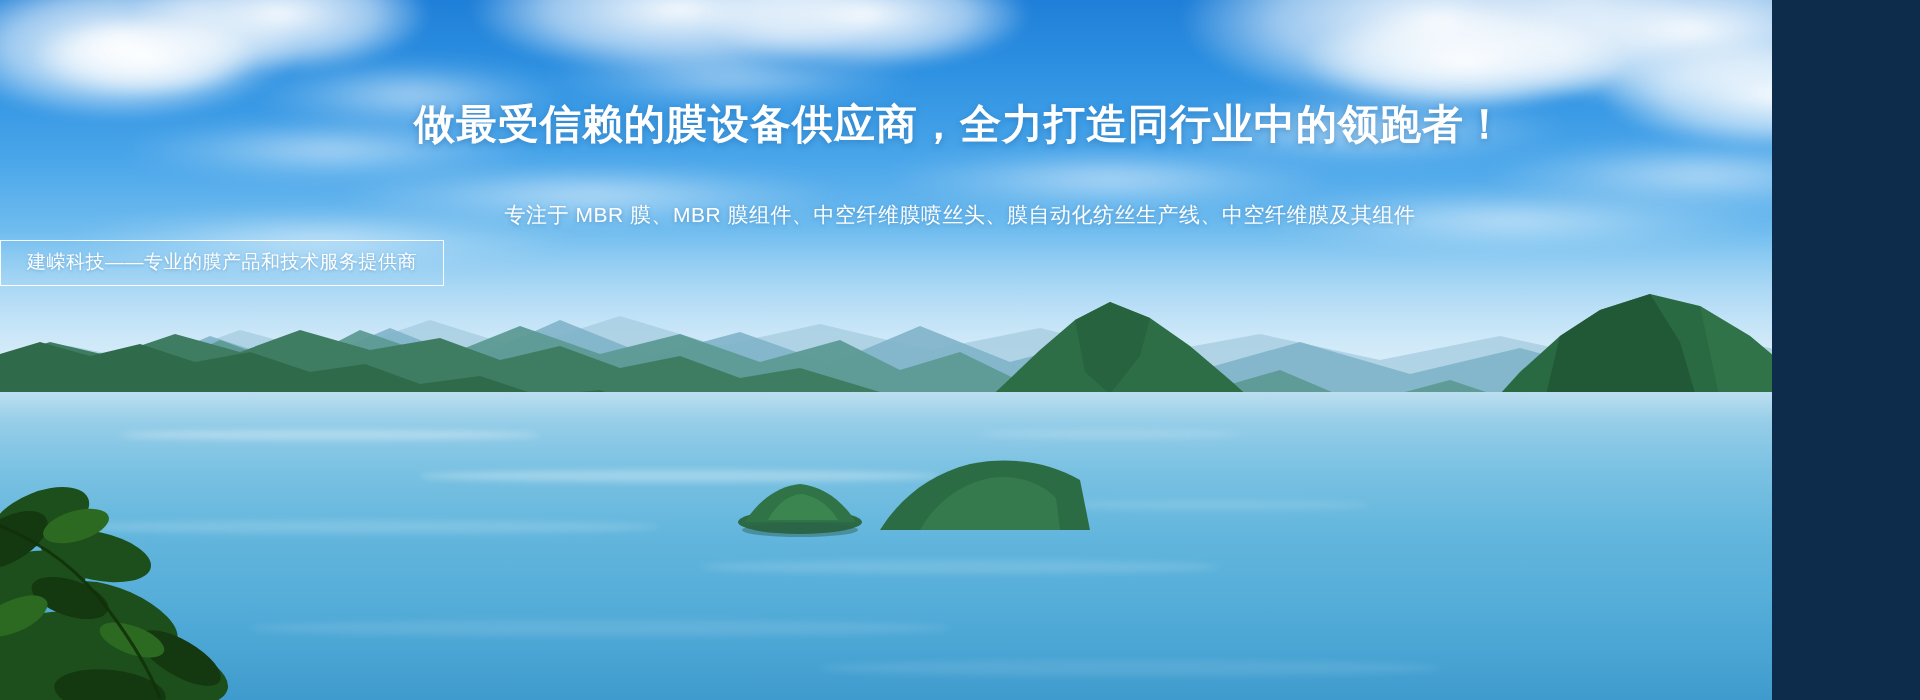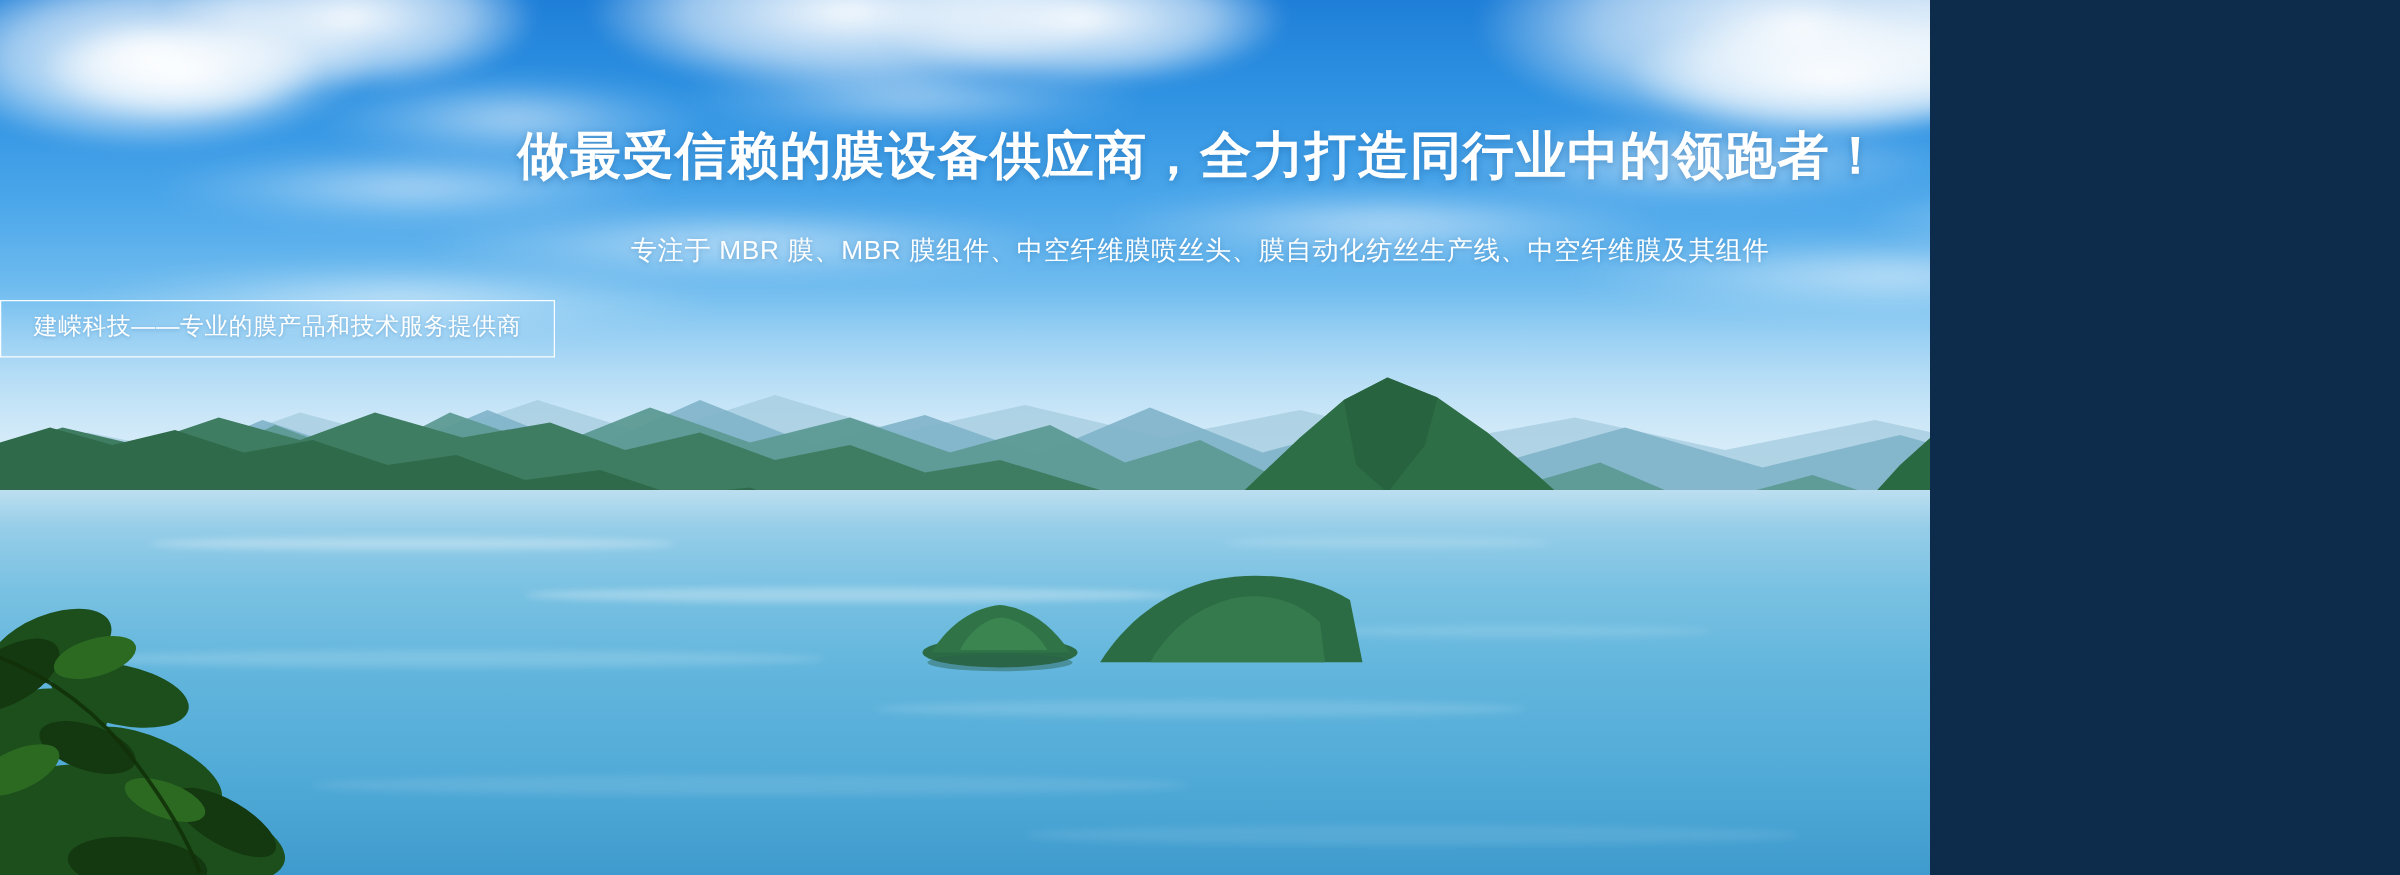--- a/index.html
+++ b/index.html
@@ -2,21 +2,21 @@
 <html><head>
 <meta charset="utf-8">
 <style>
   html, body {
     margin: 0;
     padding: 0;
     background: #0d2b4a;
   }
   #banner {
     position: relative;
-    width: 1544px;
+    width: 1772px;
     height: 700px;
     overflow: hidden;
     font-family: "Liberation Sans", "DejaVu Sans", sans-serif;
     background: #0369a1;
   }
 
   
   .sky {
     position: absolute;
     left: 0; top: 0;
@@ -100,21 +100,21 @@
     font-size: 41px;
     font-weight: bold;
     color: #ffffff;
     letter-spacing: 1px;
     line-height: 48px;
     white-space: nowrap;
     text-shadow: 0 2px 6px rgba(24,90,150,.40);
   }
   .subline {
     position: absolute;
-    left: 0; top: 186px;
+    left: 0; top: 200px;
     width: 1920px;
     font-size: 21px;
     color: #ffffff;
     letter-spacing: .5px;
     line-height: 30px;
     white-space: nowrap;
     text-shadow: 0 1px 4px rgba(24,90,150,.35);
   }
   .tagline-wrap {
     position: absolute;

